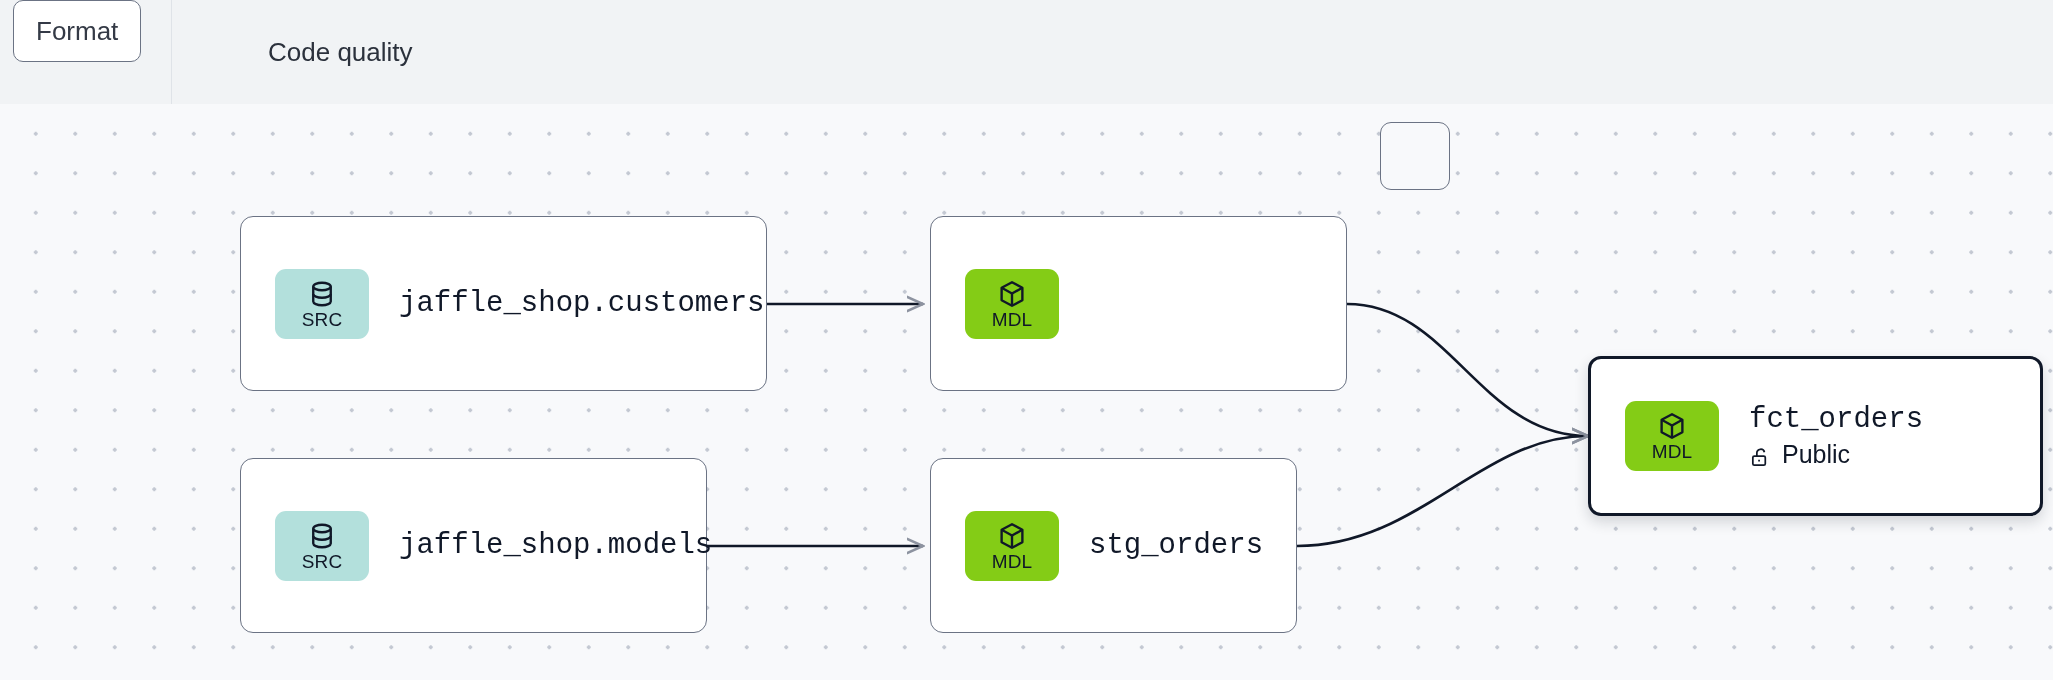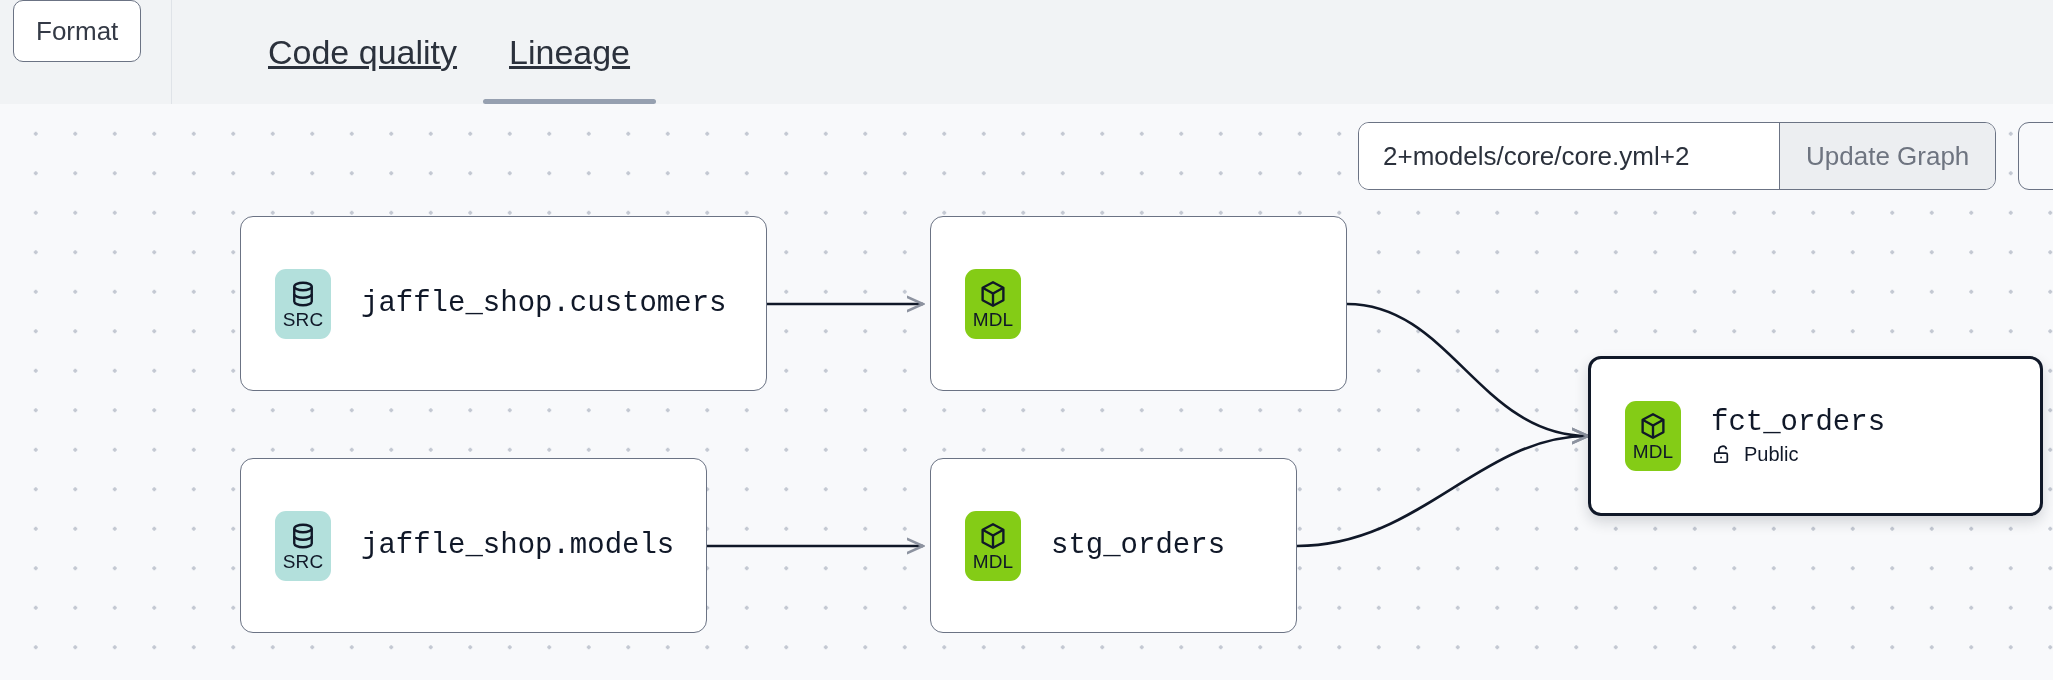--- a/index.html
+++ b/index.html
@@ -48,26 +48,25 @@
     align-items: flex-end;
     height: 104px;
     padding-left: 70px;
     gap: 0;
   }
   .tab {
     height: 104px;
     display: flex;
     align-items: center;
     padding: 0 26px;
-    font-size: 34px;
+    font-size: 26px;
     color: #2b313c;
     cursor: pointer;
     position: relative;
     white-space: nowrap;
-    text-decoration: underline;
   }
   .tab.active::after {
     content: "";
     position: absolute;
     left: 0; right: 0; bottom: 0;
     height: 5px;
     background: #96a0b0;
     border-radius: 3px;
   }
 
@@ -143,21 +142,21 @@
     display: flex;
     align-items: center;
     padding-left: 34px;
     gap: 30px;
   }
   .node.selected {
     border: 3px solid #101828;
     box-shadow: 0 6px 14px rgba(16,24,40,0.16);
   }
   .badge {
-    width: 56px;
+    width: 94px;
     height: 70px;
     border-radius: 11px;
     display: flex;
     flex-direction: column;
     align-items: center;
     justify-content: center;
     gap: 1px;
     flex: 0 0 auto;
   }
   .badge.src { background: #b3e0dc; }
@@ -172,23 +171,23 @@
   .node-body { display: flex; flex-direction: column; gap: 4px; }
   .node-title {
     font-size: 29px;
     color: #101828;
     white-space: nowrap;
     line-height: 1.15;
     font-family: Liberation Mono, monospace;
   }
   .node-sub {
     display: flex;
-    align-items: center;
+    align-items: flex-end;
     gap: 10px;
-    font-size: 20px;
+    font-size: 25px;
     color: #101828;
   }
 
   
   .edges {
     position: absolute;
     top: 0; left: 0;
     width: 2053px;
     height: 576px;
     pointer-events: none;
@@ -196,21 +195,20 @@
 </style>
 </head>
 <body>
 
 <div class="toolbar">
   <div class="toolbar-left">
     <button class="format-button">Format</button>
   </div>
   <div class="tabs">
     <div class="tab">Code quality</div>
-    <div class="tab active">Lineage</div>
   </div>
 </div>
 
 <div class="canvas">
 
   <svg class="edges" viewBox="0 0 2053 576" xmlns="http://www.w3.org/2000/svg">
     <defs>
       <marker id="arrow" viewBox="0 0 10 10" refX="9" refY="5" markerWidth="7" markerHeight="7" orient="auto-start-reverse">
         <path d="M 0 1 L 9 5 L 0 9" fill="none" stroke="#8d93a0" stroke-width="1.4"></path>
       </marker>
@@ -294,20 +292,16 @@
           <rect x="4" y="10.5" width="13" height="9.5" rx="1.6"></rect>
           <path d="M8.2 10.5V7.4a4 4 0 0 1 7.9-.9"></path>
           <path d="M10.5 14.3v2"></path>
         </svg>
         <span>Public</span>
       </div>
     </div>
   </div>
 
   <div class="graph-controls">
-    <div class="selector-group">
-      <input class="selector-input" type="text" value="2+models/core/core.yml+2" style="">
-      <button class="update-graph-btn">Update Graph</button>
-    </div>
     <div class="side-control"></div>
   </div>
 
 </div>
 
 </body></html>

